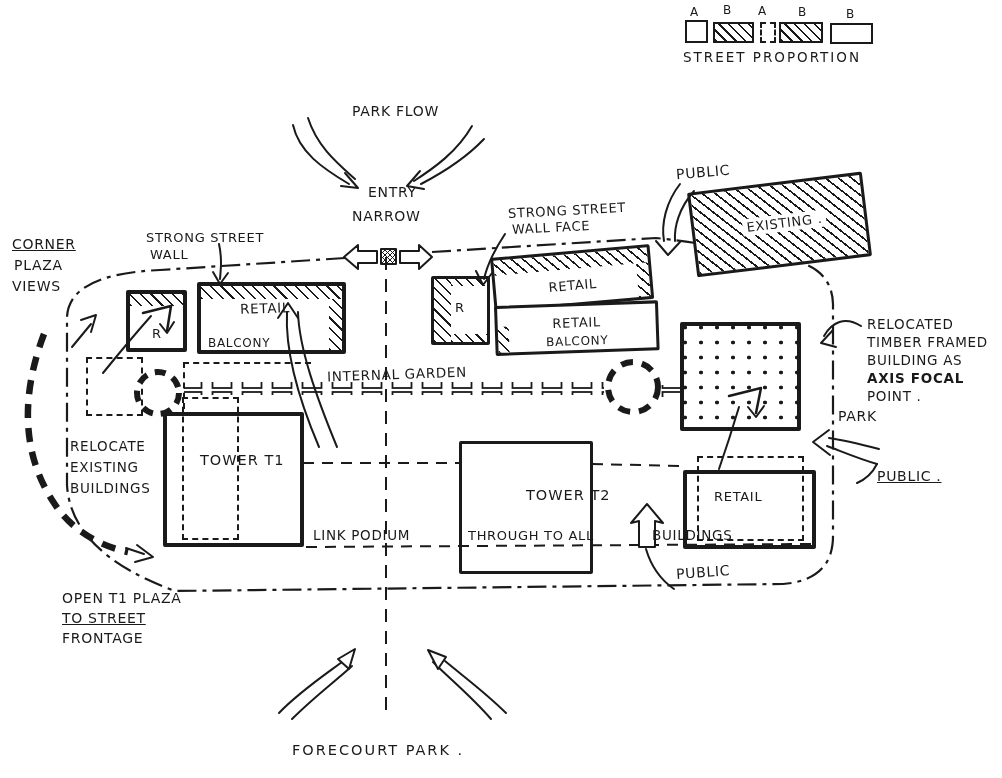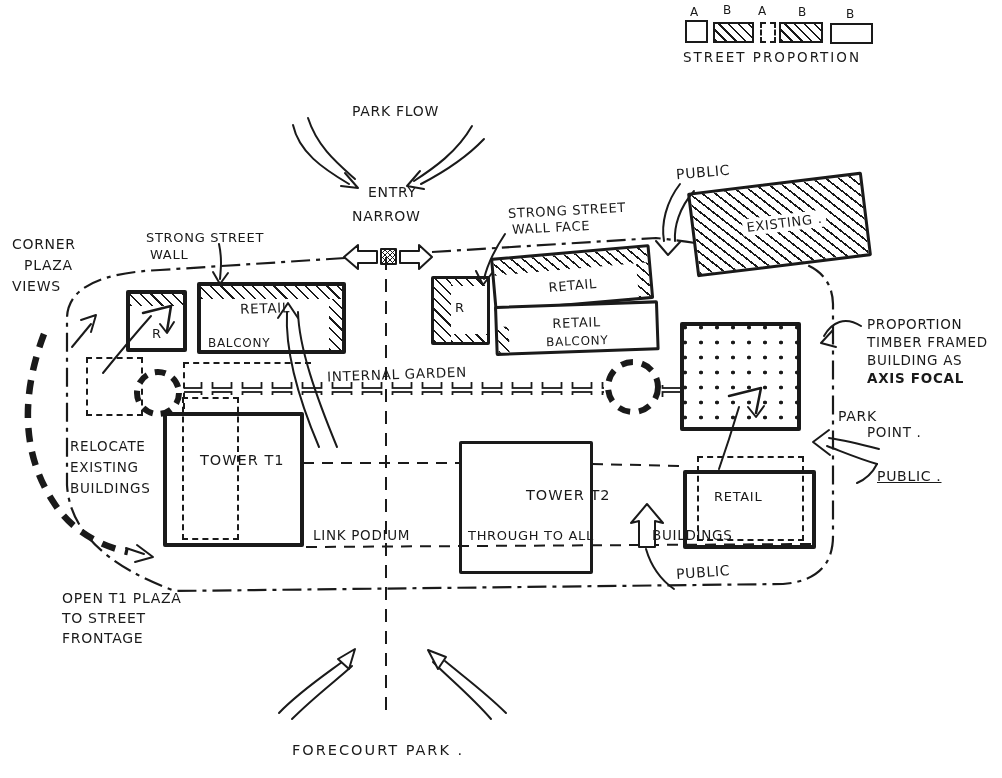--- a/index.html
+++ b/index.html
@@ -187,52 +187,52 @@
   <div class="sw" style="left:713px;top:22px;width:41px;height:21px;background:repeating-linear-gradient(45deg,#1a1a1a 0 1.6px,#fff 1.6px 7px);"></div>
   <div class="sw" style="left:760px;top:22px;width:16px;height:21px;border-style:dashed;"></div>
   <div class="sw" style="left:779px;top:22px;width:44px;height:21px;background:repeating-linear-gradient(45deg,#1a1a1a 0 1.6px,#fff 1.6px 7px);"></div>
   <div class="sw xh" style="left:830px;top:23px;width:43px;height:21px;"></div>
   <span class="t" style="left:683px;top:49px;font-size:13.5px;letter-spacing:2px;">STREET  PROPORTION</span>
 
   <span class="t" style="left:352px;top:103px;font-size:14px;">PARK  FLOW</span>
   <span class="t" style="left:368px;top:184px;font-size:14px;">ENTRY</span>
   <span class="t" style="left:352px;top:208px;font-size:14px;">NARROW</span>
 
-  <span class="t" style="left:12px;top:236px;font-size:14px;">CORNER</span>
-  <span class="t" style="left:24px;top:257px;font-size:14px;">PLAZA</span>
+  <span class="t" style="left:12px;top:236px;font-size:14px;text-decoration:underline;">CORNER</span>
+  <span class="t" style="left:14px;top:257px;font-size:14px;">PLAZA</span>
   <span class="t" style="left:12px;top:278px;font-size:14px;">VIEWS</span>
 
   <span class="t" style="left:146px;top:230px;font-size:13px;">STRONG  STREET</span>
   <span class="t" style="left:150px;top:247px;font-size:13px;">WALL</span>
 
   <span class="t" style="left:508px;top:203px;font-size:13px;transform:rotate(-3deg);">STRONG  STREET</span>
   <span class="t" style="left:512px;top:220px;font-size:13px;transform:rotate(-3deg);">WALL  FACE</span>
 
   <span class="t" style="left:676px;top:164px;font-size:14px;transform:rotate(-5deg);">PUBLIC</span>
 
-  <span class="t" style="left:867px;top:316px;font-size:13.5px;">PROPORTION</span>
+  <span class="t" style="left:867px;top:316px;font-size:13.5px;">RELOCATED</span>
   <span class="t" style="left:867px;top:334px;font-size:13.5px;">TIMBER FRAMED</span>
   <span class="t" style="left:867px;top:352px;font-size:13.5px;">BUILDING  AS</span>
   <span class="t" style="left:867px;top:370px;font-size:13.5px;font-weight:bold;">AXIS  FOCAL</span>
-  <span class="t" style="left:867px;top:388px;font-size:13.5px;margin-top:36px;">POINT .</span>
+  <span class="t" style="left:867px;top:388px;font-size:13.5px;">POINT .</span>
 
   <span class="t" style="left:838px;top:408px;font-size:14px;">PARK</span>
   <span class="t" style="left:877px;top:468px;font-size:14px;text-decoration:underline;">PUBLIC .</span>
 
   <span class="t" style="left:327px;top:366px;font-size:13.5px;transform:rotate(-2deg);">INTERNAL  GARDEN</span>
 
   <span class="t" style="left:70px;top:438px;font-size:13.5px;">RELOCATE</span>
   <span class="t" style="left:70px;top:459px;font-size:13.5px;">EXISTING</span>
   <span class="t" style="left:70px;top:480px;font-size:13.5px;">BUILDINGS</span>
 
   <span class="t" style="left:313px;top:527px;font-size:13.5px;">LINK  PODIUM</span>
   <span class="t" style="left:468px;top:528px;font-size:13px;">THROUGH  TO  ALL</span>
   <span class="t" style="left:652px;top:527px;font-size:13.5px;">BUILDINGS</span>
 
   <span class="t" style="left:676px;top:564px;font-size:14px;transform:rotate(-4deg);">PUBLIC</span>
 
   <span class="t" style="left:62px;top:590px;font-size:14px;text-align:center;">OPEN T1 PLAZA</span>
-  <span class="t" style="left:62px;top:610px;font-size:14px;">TO STREET</span>
+  <span class="t" style="left:62px;top:610px;font-size:14px;text-decoration:underline;">TO STREET</span>
   <span class="t" style="left:62px;top:630px;font-size:14px;">FRONTAGE</span>
 
   <span class="t" style="left:292px;top:742px;font-size:14.5px;letter-spacing:2px;">FORECOURT   PARK .</span>
 
 </div>
 
 </body></html>

